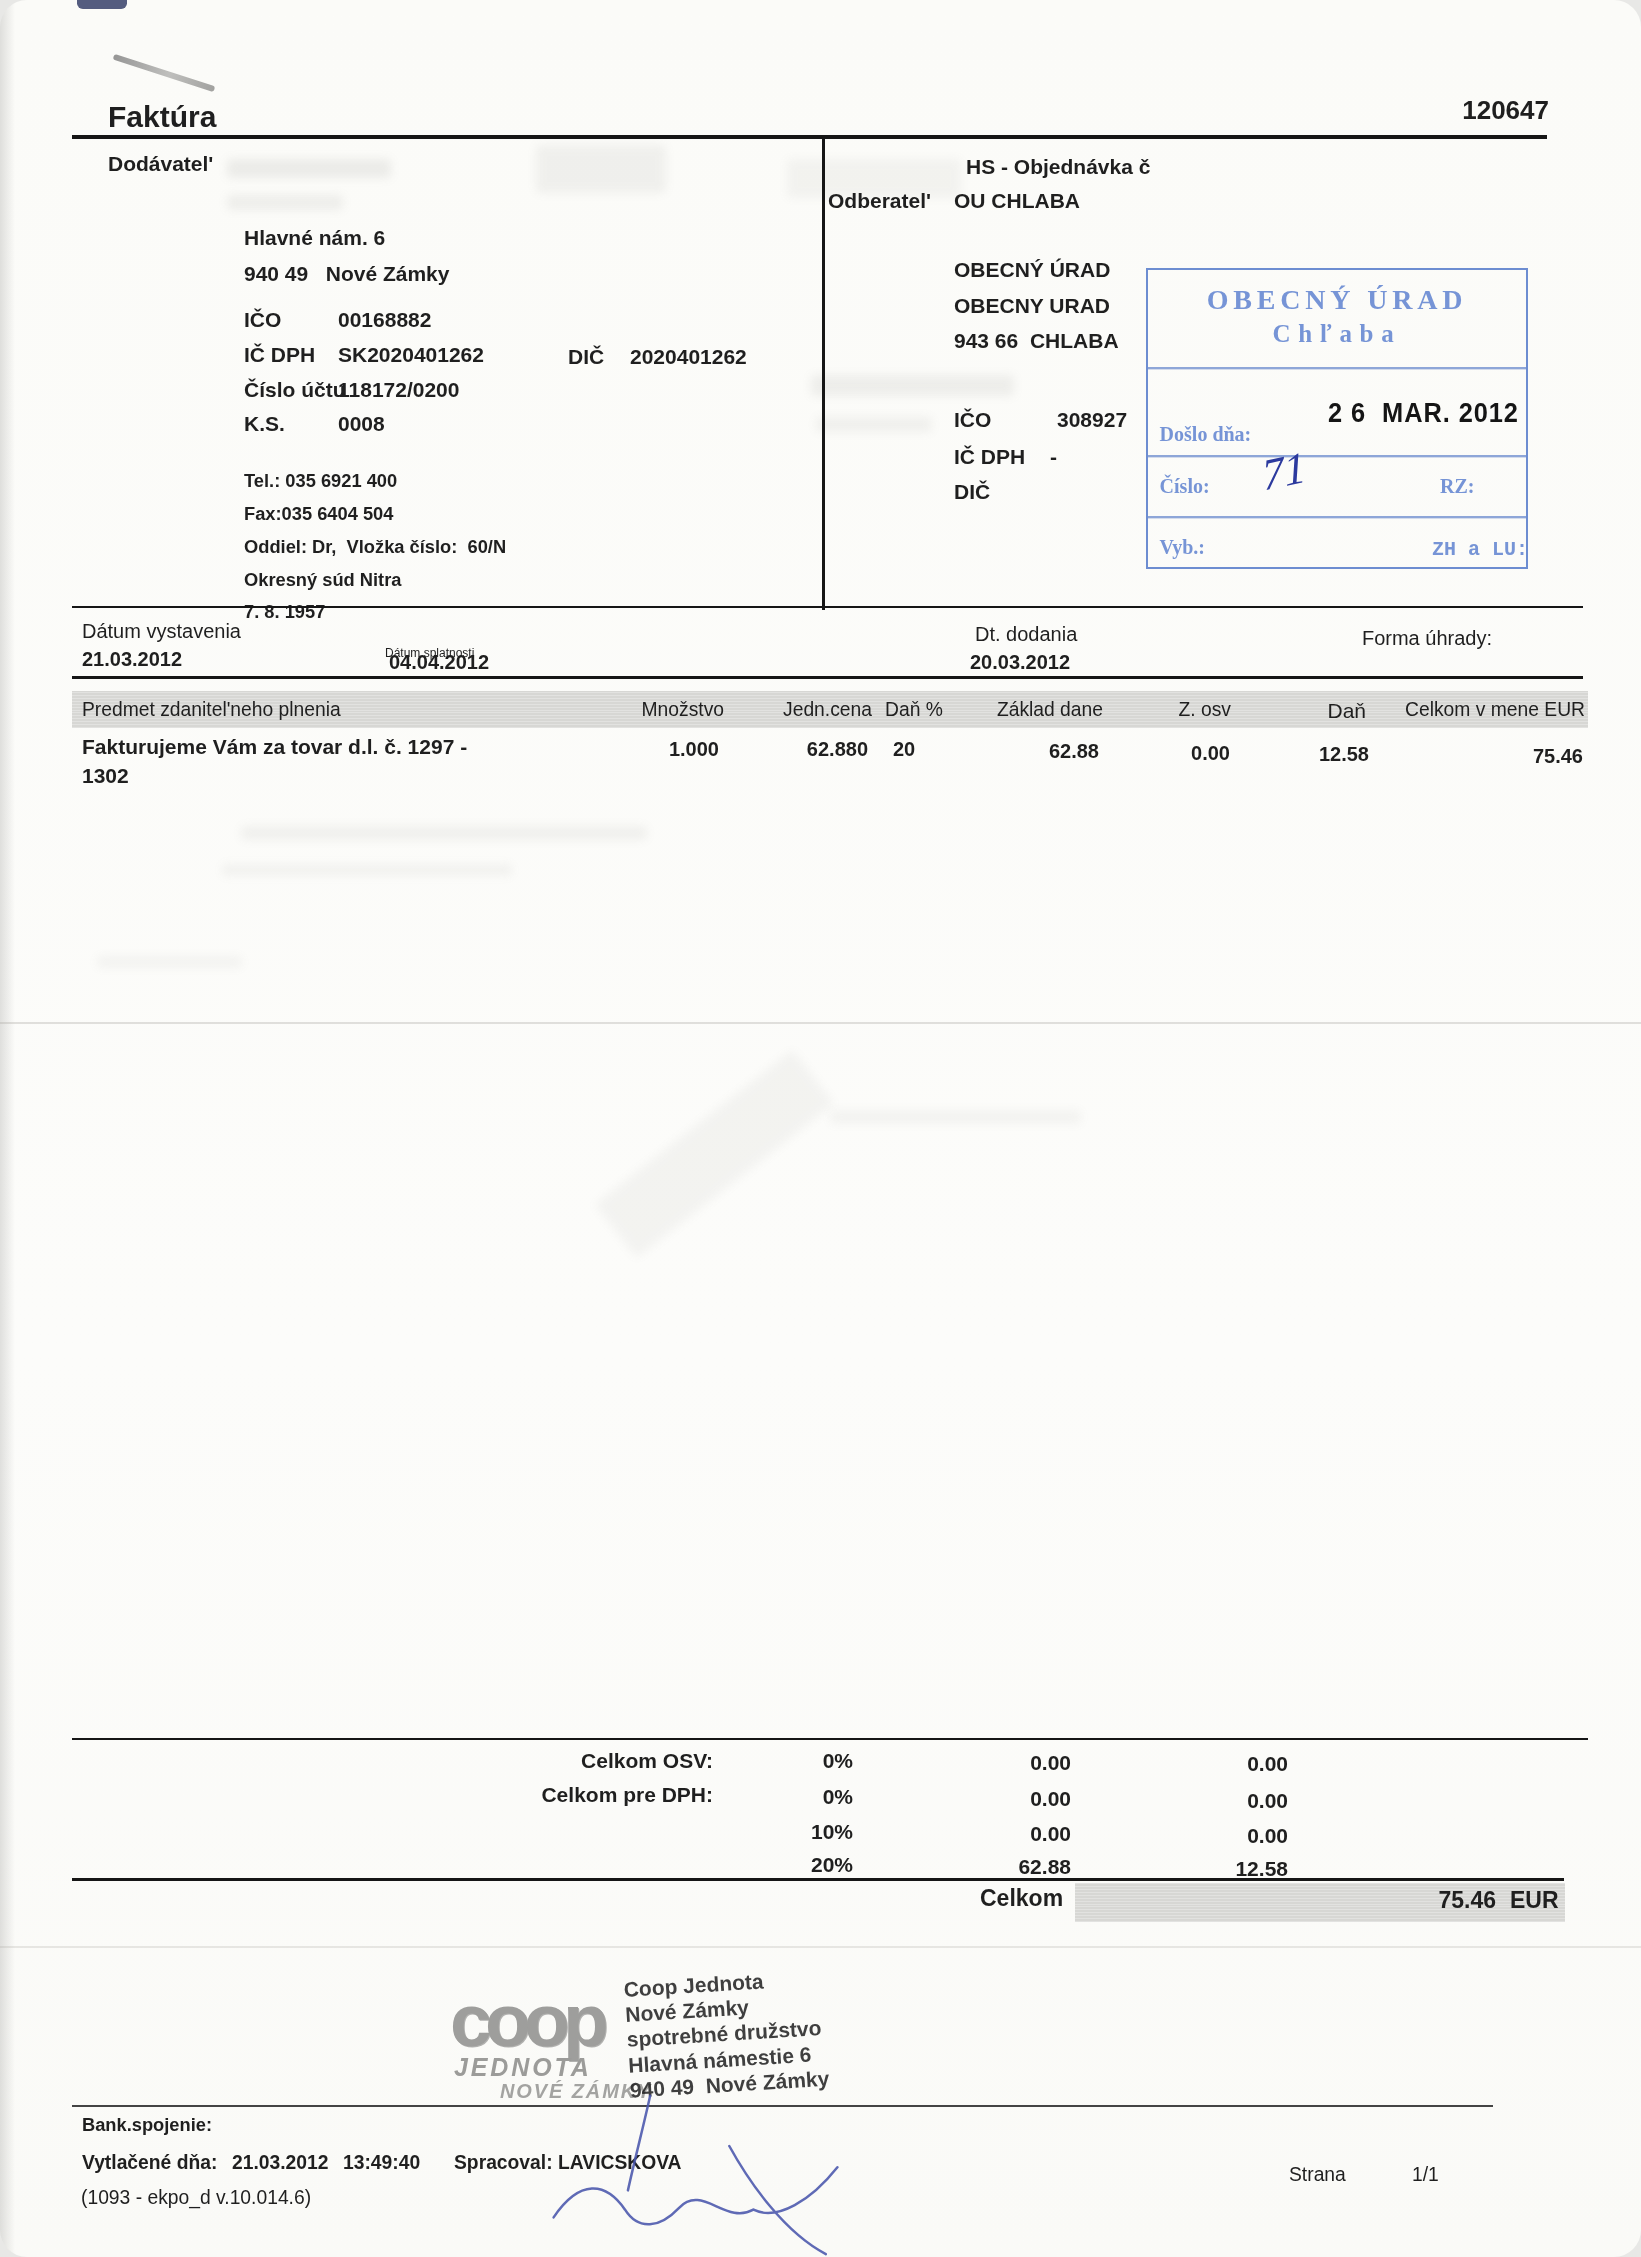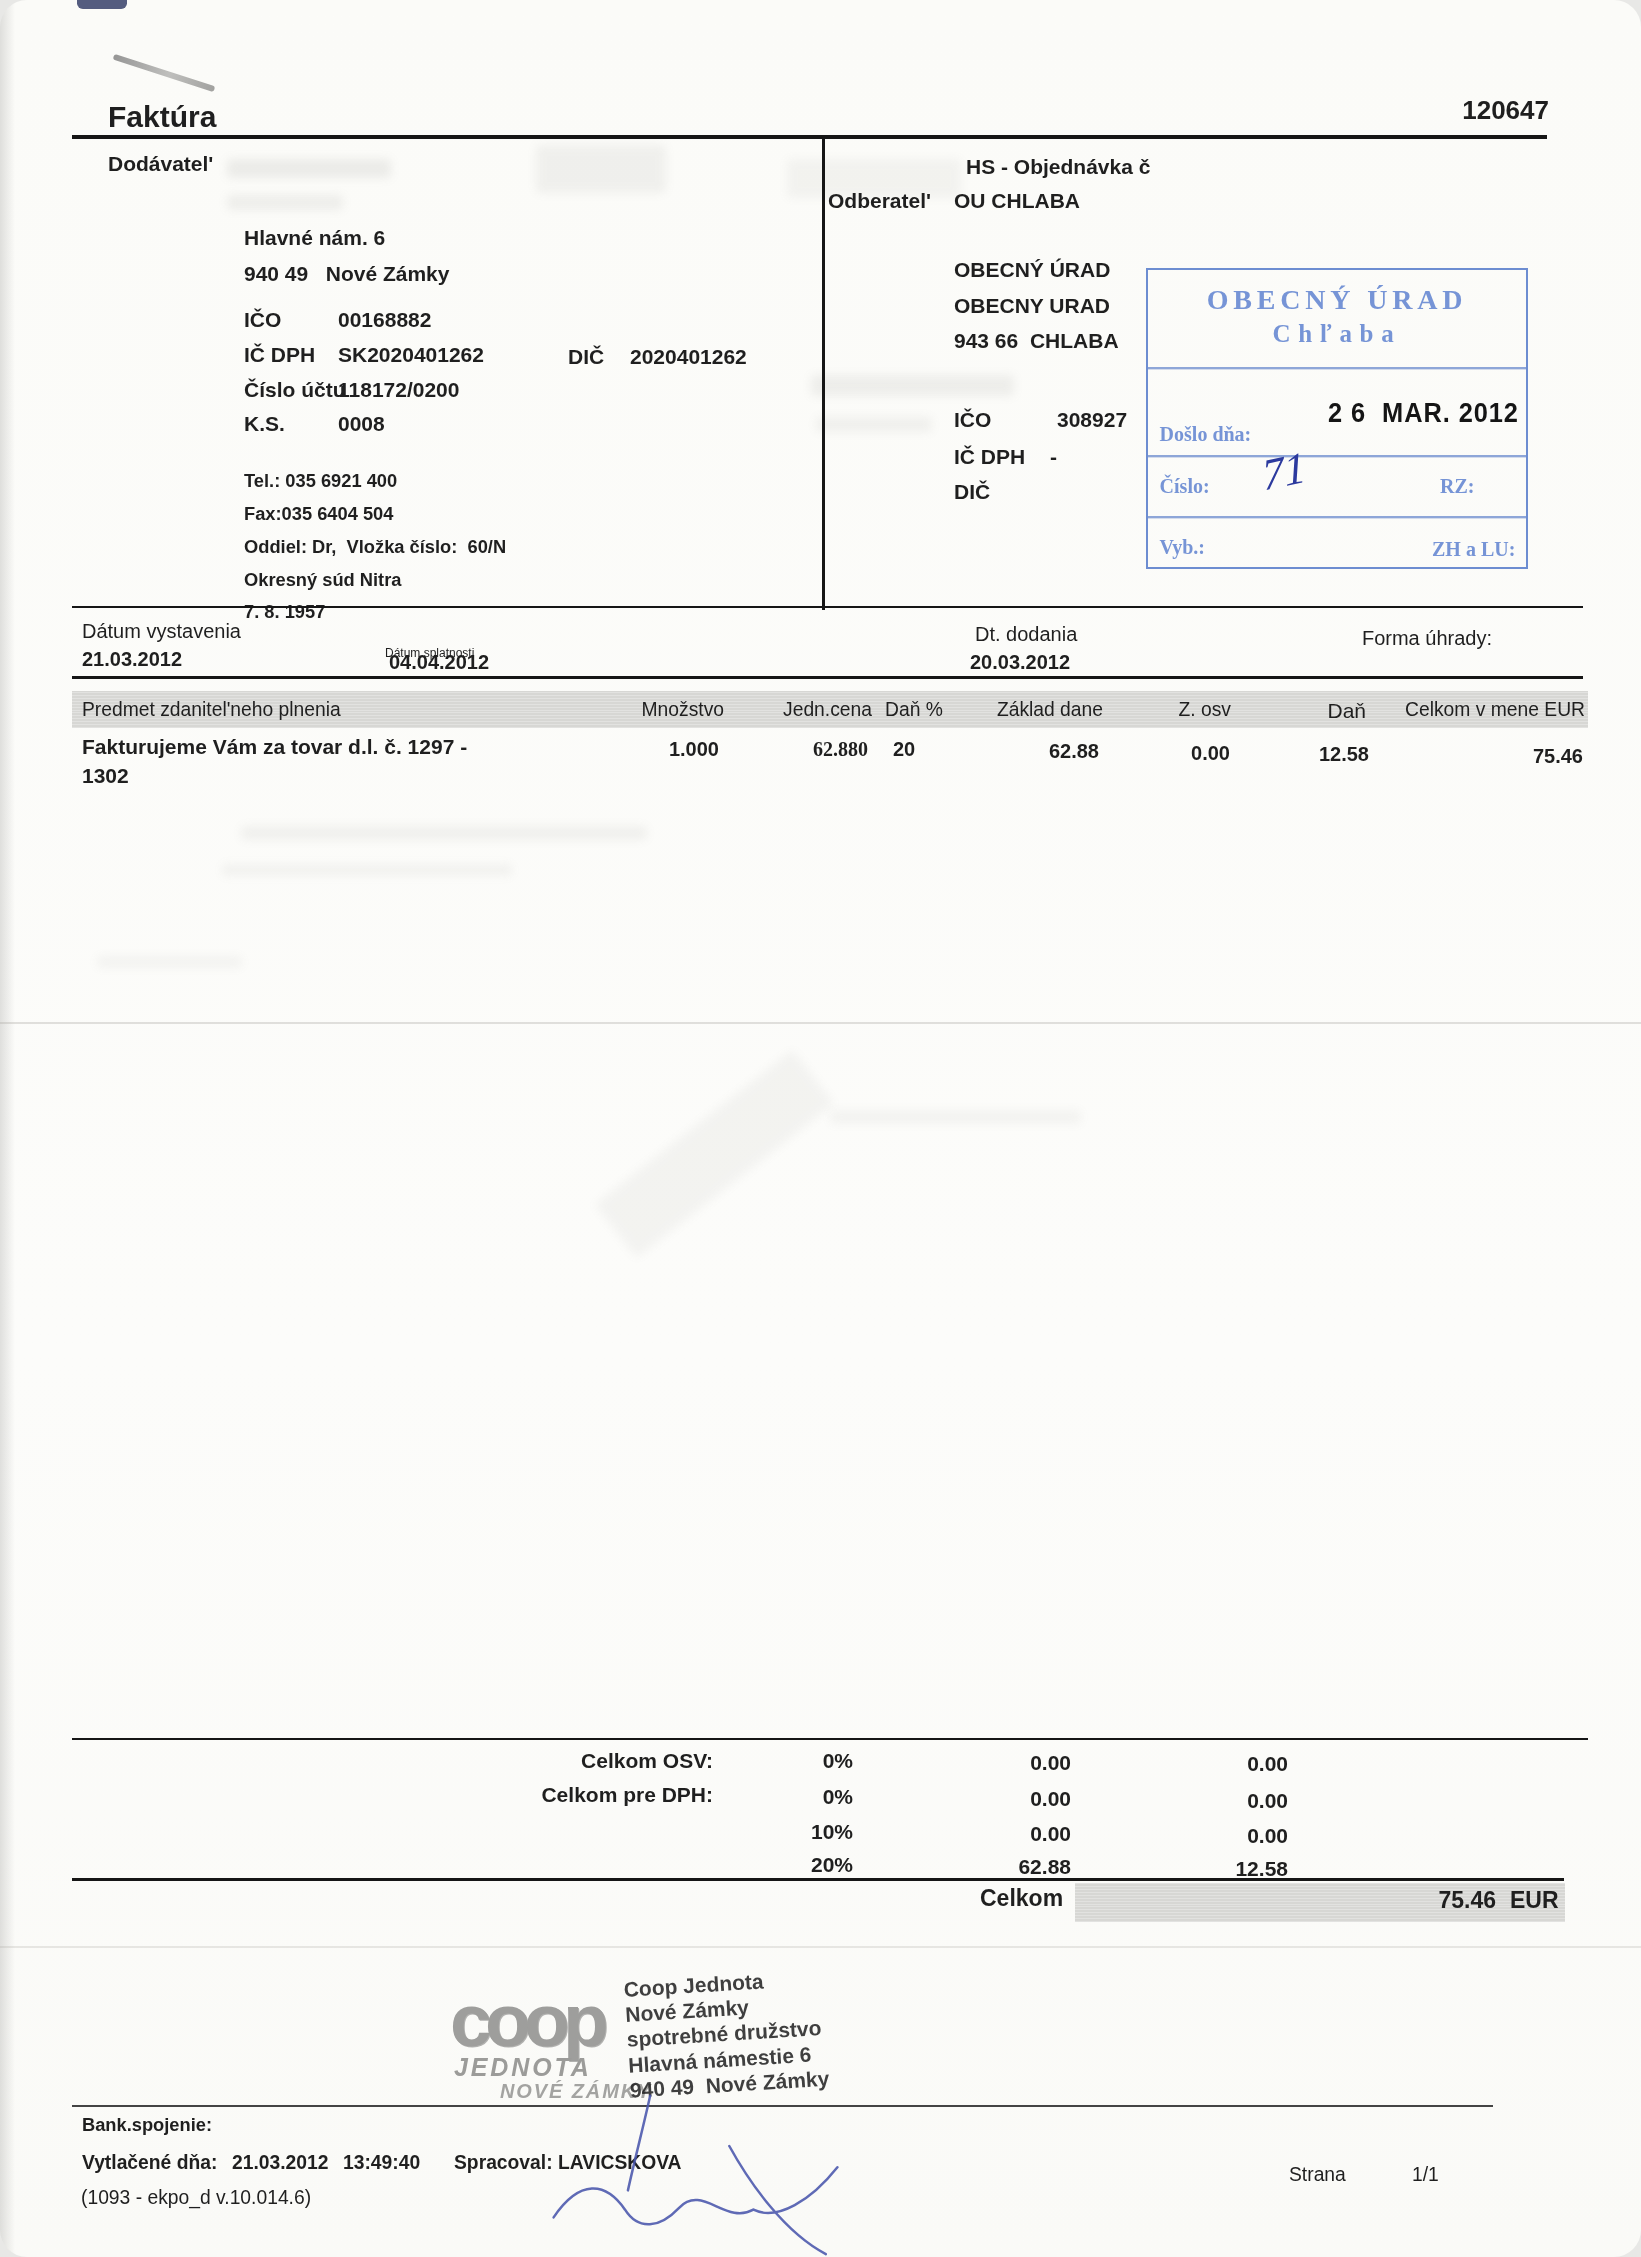--- a/index.html
+++ b/index.html
@@ -86,21 +86,21 @@
     <div class="sline" style="top:185px;"></div>
     <div class="sline" style="top:246px;"></div>
     <div class="sl" style="left:0;top:13.5px;width:100%;text-align:center;font-size:28px;letter-spacing:4.8px;">OBECNÝ ÚRAD</div>
     <div class="sl" style="left:0;top:50px;width:100%;text-align:center;font-size:25px;letter-spacing:7.7px;">Chľaba</div>
     <div class="sl" style="left:11.6px;top:153px;font-size:20px;">Došlo dňa:</div>
     <div class="t b" style="left:180px;top:127px;font-size:27px;letter-spacing:1px;color:#151515;transform:scaleX(.94);transform-origin:left;">2 6  MAR. 2012</div>
     <div class="sl" style="left:11.6px;top:205px;font-size:20px;">Číslo:</div>
     <div style="position:absolute;left:114px;top:176px;font-family:'Liberation Serif',serif;font-style:italic;font-size:44px;color:#2c3a9e;transform:rotate(-12deg) skewX(-6deg);">71</div>
     <div class="sl" style="left:292px;top:205px;font-size:20px;">RZ:</div>
     <div class="sl" style="left:11.6px;top:266px;font-size:20px;">Vyb.:</div>
-    <div class="sl" style="left:284px;top:268px;font-size:20px;">ZH a LU:</div>
+    <div class="sl" style="left:284px;top:268px;font-size:20px;font-family:Liberation Mono, monospace;">ZH a LU:</div>
   </div>
 
   <div class="line" style="left:72px;top:606px;width:1511px;height:1.9px;"></div>
   <div class="line" style="left:72px;top:676px;width:1511px;height:2.9px;"></div>
   <div class="t" style="left:82px;top:619px;font-size:20px;">Dátum vystavenia</div>
   <div class="t b" style="left:82px;top:647px;font-size:20px;">21.03.2012</div>
   <div class="t" style="left:385px;top:622px;font-size:12px;margin-top:24px;">Dátum splatnosti</div>
   <div class="t b" style="left:389px;top:650px;font-size:20px;">04.04.2012</div>
   <div class="t" style="left:975px;top:622px;font-size:20px;">Dt. dodania</div>
   <div class="t b" style="left:970px;top:650px;font-size:20px;">20.03.2012</div>
@@ -112,21 +112,21 @@
   <div class="t rt" style="left:727px;top:698px;width:145px;font-size:19.3px;">Jedn.cena</div>
   <div class="t" style="left:885px;top:698px;font-size:19.3px;">Daň %</div>
   <div class="t rt" style="left:929px;top:698px;width:174px;font-size:19.3px;">Základ dane</div>
   <div class="t rt" style="left:1105px;top:698px;width:126px;font-size:19.3px;">Z. osv</div>
   <div class="t rt" style="left:1269px;top:698px;width:97px;font-size:21px;">Daň</div>
   <div class="t rt" style="left:1367px;top:698px;width:218px;font-size:19.3px;">Celkom v mene EUR</div>
 
   <div class="t b" style="left:82px;top:734px;font-size:21px;">Fakturujeme Vám za tovar d.l. č. 1297 -</div>
   <div class="t b" style="left:82px;top:763px;font-size:21px;">1302</div>
   <div class="t b rt" style="left:565px;top:737px;width:154px;font-size:20px;">1.000</div>
-  <div class="t b rt" style="left:714px;top:737px;width:154px;font-size:20px;font-family:Liberation Serif, serif;">62.880</div>
+  <div class="t b rt" style="left:714px;top:737px;width:154px;font-size:20px;">62.880</div>
   <div class="t b" style="left:893px;top:737px;font-size:20px;">20</div>
   <div class="t b rt" style="left:945px;top:739px;width:154px;font-size:20px;">62.88</div>
   <div class="t b rt" style="left:1076px;top:741px;width:154px;font-size:20px;">0.00</div>
   <div class="t b rt" style="left:1215px;top:742px;width:154px;font-size:20px;">12.58</div>
   <div class="t b rt" style="left:1429px;top:744px;width:154px;font-size:20px;">75.46</div>
 
   <div class="line" style="left:72px;top:1738px;width:1516px;height:1.9px;"></div>
 
   <div class="t b rt" style="left:423px;top:1748px;width:290px;font-size:21px;">Celkom OSV:</div>
   <div class="t b rt" style="left:756px;top:1748px;width:97px;font-size:21px;">0%</div>

